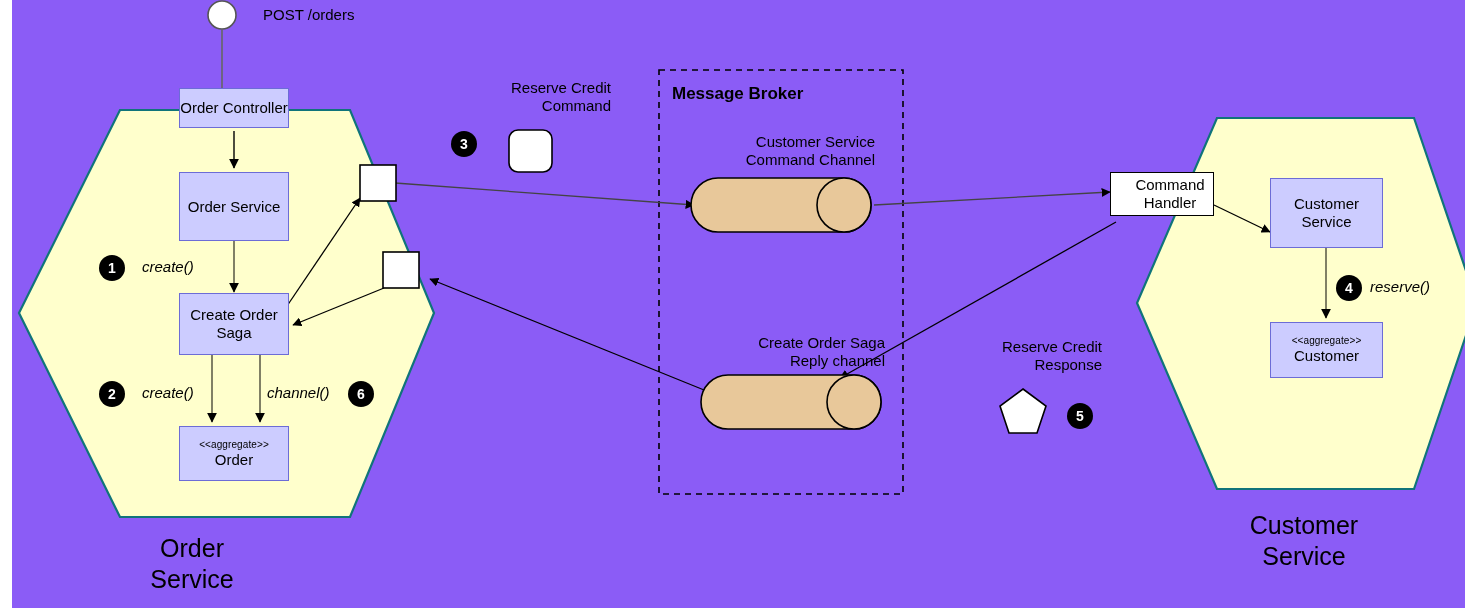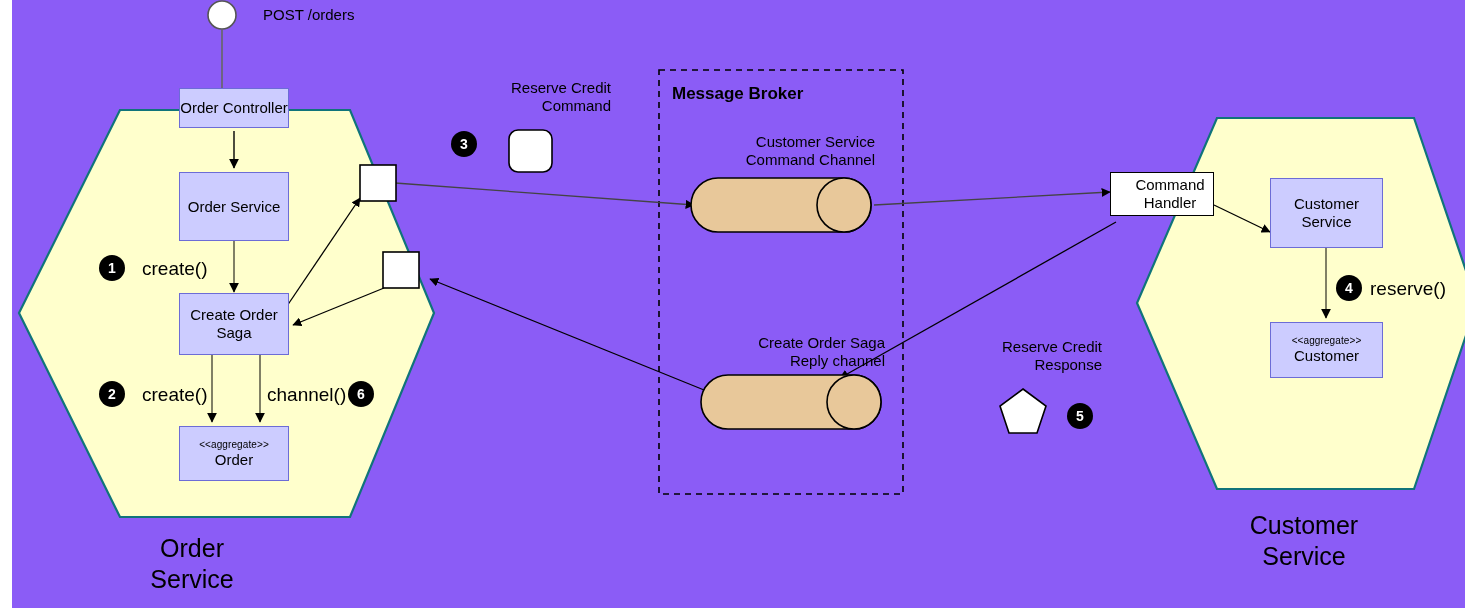--- a/index.html
+++ b/index.html
@@ -91,23 +91,24 @@
     color: #ffffff;
     font-size: 14px;
     font-weight: bold;
     display: flex;
     align-items: center;
     justify-content: center;
     line-height: 1;
   }
   .op-label {
     position: absolute;
-    font-size: 19px;
+    font-size: 15px;
     color: #000;
     white-space: nowrap;
+    font-style: italic;
   }
 </style>
 </head>
 <body>
 
 <div id="canvas">
 
   <svg id="svg-layer" viewBox="0 0 1465 608" xmlns="http://www.w3.org/2000/svg">
     <defs>
       <marker id="arrow" viewBox="0 0 10 10" refX="9.2" refY="5" markerWidth="7" markerHeight="7" orient="auto-start-reverse">

